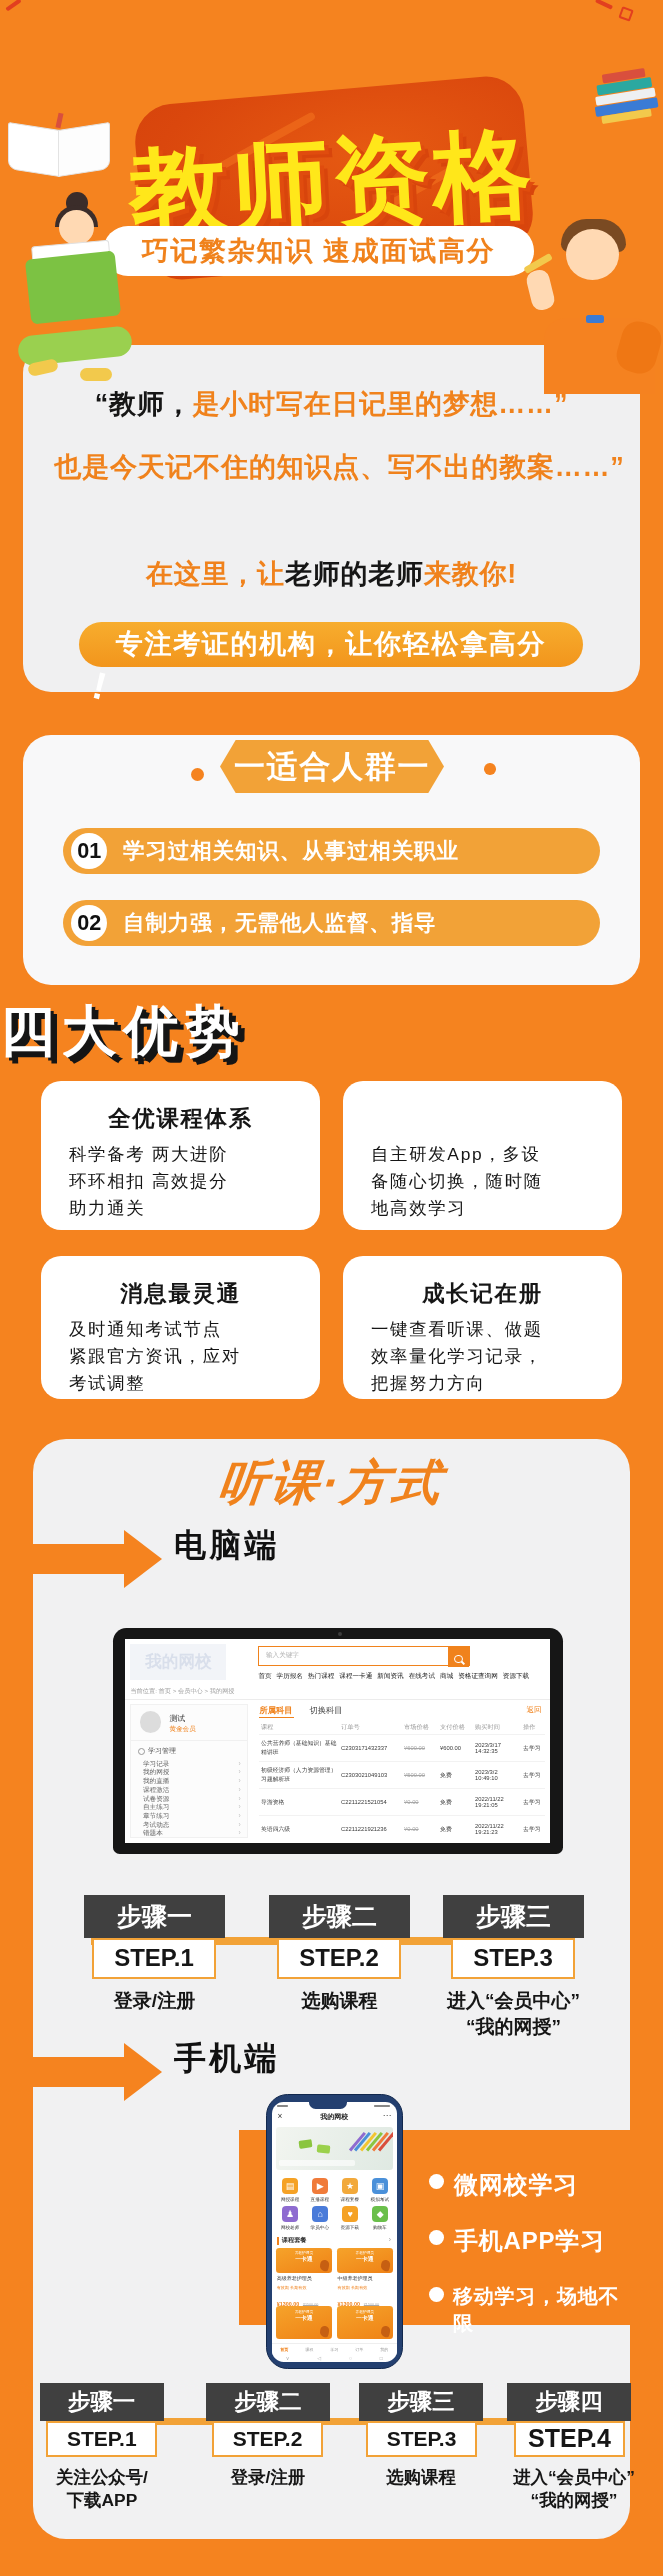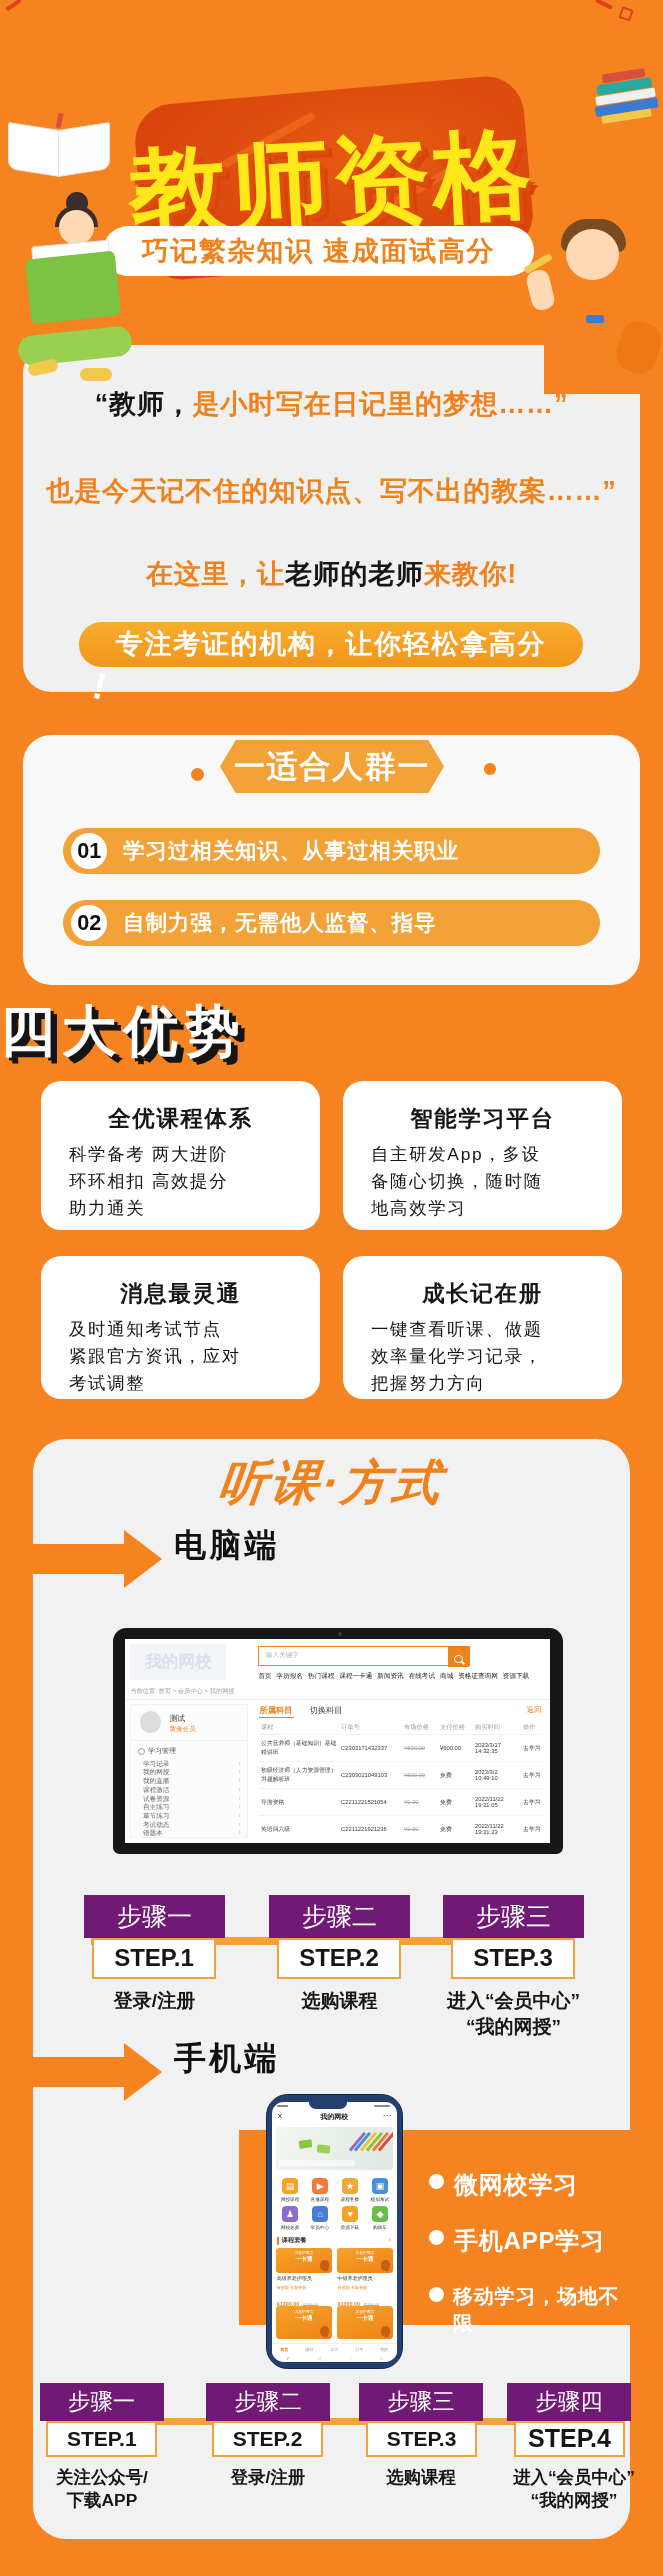--- a/index.html
+++ b/index.html
@@ -44,21 +44,21 @@
   .adv-t{position:absolute;top:21.6px;width:100%;text-align:center;font-size:22.4px;font-weight:900;color:#161616;letter-spacing:1.7px;}
   .adv-b{position:absolute;top:60px;left:28px;right:15px;font-size:17.4px;color:#161616;line-height:1.55;letter-spacing:1.7px;}
   
   .m-title{top:11.6px;width:100%;text-align:center;font-size:48px;font-weight:900;font-style:italic;
     color:#f0821c;transform:skewX(-6deg);letter-spacing:3.3px;}
   .arrow-bar{position:absolute;background:#f5831f;height:30px;}
   .arrow-head{position:absolute;width:0;height:0;border-top:29px solid transparent;border-bottom:29px solid transparent;border-left:38px solid #f5831f;}
   .dev-label{position:absolute;font-size:32px;font-weight:900;color:#111;letter-spacing:3.3px;}
   
   .step-line{position:absolute;background:#f2a237;}
-  .step-tag{position:absolute;background:#701a75;color:#fff;font-weight:400;text-align:center;}
+  .step-tag{position:absolute;background:#404040;color:#fff;font-weight:700;text-align:center;}
   .step-box{position:absolute;background:#fff;border:2.5px solid #f2a237;color:#161616;font-weight:900;text-align:center;box-sizing:border-box;}
   .step-desc{position:absolute;color:#161616;font-weight:700;text-align:center;line-height:1.35;}
   
   .lap{left:80px;top:189px;width:450px;height:226px;}
   .lap-bezel{position:absolute;inset:0;background:#161616;border-radius:13.3px 13.3px 6.6px 6.6px;}
   .lap-cam{position:absolute;left:50%;top:4.1px;width:4.1px;height:4.1px;border-radius:50%;background:#3c3c3c;}
   .lap-screen{position:absolute;left:12.4px;top:10.8px;width:425px;height:204px;background:#fff;overflow:hidden;}
   .lcell{position:absolute;}
   .mag{display:inline-block;width:6.6px;height:6.6px;border:1.7px solid #fff;border-radius:50%;position:relative;top:1.7px;}
   .mag:after{content:"";position:absolute;left:5.8px;top:5.8px;width:4.1px;height:1.7px;background:#fff;transform:rotate(45deg);}
@@ -130,21 +130,21 @@
   <div class="abs" style="left:98px;top:100px;width:40px;height:51px;background:#ef7714;border-radius:16.6px;transform:rotate(16deg);"></div>
   <div class="abs" style="left:65px;top:93px;width:18px;height:8.3px;background:#3a7bd5;border-radius:2.5px;"></div>
 </div>
 
 <div class="abs subtitle-pill">巧记繁杂知识 速成面试高分</div>
 
 <div class="card" style="left:23px;top:345px;width:617px;height:347px;z-index:4;">
   <div class="qline" style="top:41px;">
     <span class="qblack">“教师，</span><span>是小时写在日记里的梦想……”</span>
   </div>
-  <div class="qline" style="top:128px;">也是今天记不住的知识点、写不出的教案……”</div>
+  <div class="qline" style="top:104px;padding-left:8px;">也是今天记不住的知识点、写不出的教案……”</div>
   <div class="qline" style="top:211px;">
     <span>在这里，让</span><span class="qblack">老师的老师</span><span>来教你!</span>
   </div>
   <div class="cta-pill">专注考证的机构，让你轻松拿高分</div>
   <div class="abs" style="left:70px;top:320px;font-size:38px;font-weight:900;color:#fff;transform:rotate(14deg);">!</div>
 </div>
 
 <div class="card" style="left:23px;top:735px;width:617px;height:250px;background:#f8f8f9;">
   <div class="ribbon">一适合人群一</div>
   <div class="abs" style="left:168px;top:33px;width:13.3px;height:13.3px;border-radius:50%;background:#f5831f;"></div>
@@ -162,21 +162,20 @@
 
 <div class="abs adv-title">四大优势</div>
 
 <div class="adv-card" style="left:41px;top:1081px;height:149px;">
   <div class="adv-t">全优课程体系</div>
   <div class="adv-b pre">科学备考 两大进阶
 环环相扣 高效提分
 助力通关</div>
 </div>
 <div class="adv-card" style="left:343px;top:1081px;height:149px;">
-  <div class="adv-t">智能学习平台</div>
   <div class="adv-b pre">自主研发App，多设
 备随心切换，随时随
 地高效学习</div>
 </div>
 <div class="adv-card" style="left:41px;top:1256px;height:143px;">
   <div class="adv-t">消息最灵通</div>
   <div class="adv-b pre">及时通知考试节点
 紧跟官方资讯，应对
 考试调整</div>
 </div>

